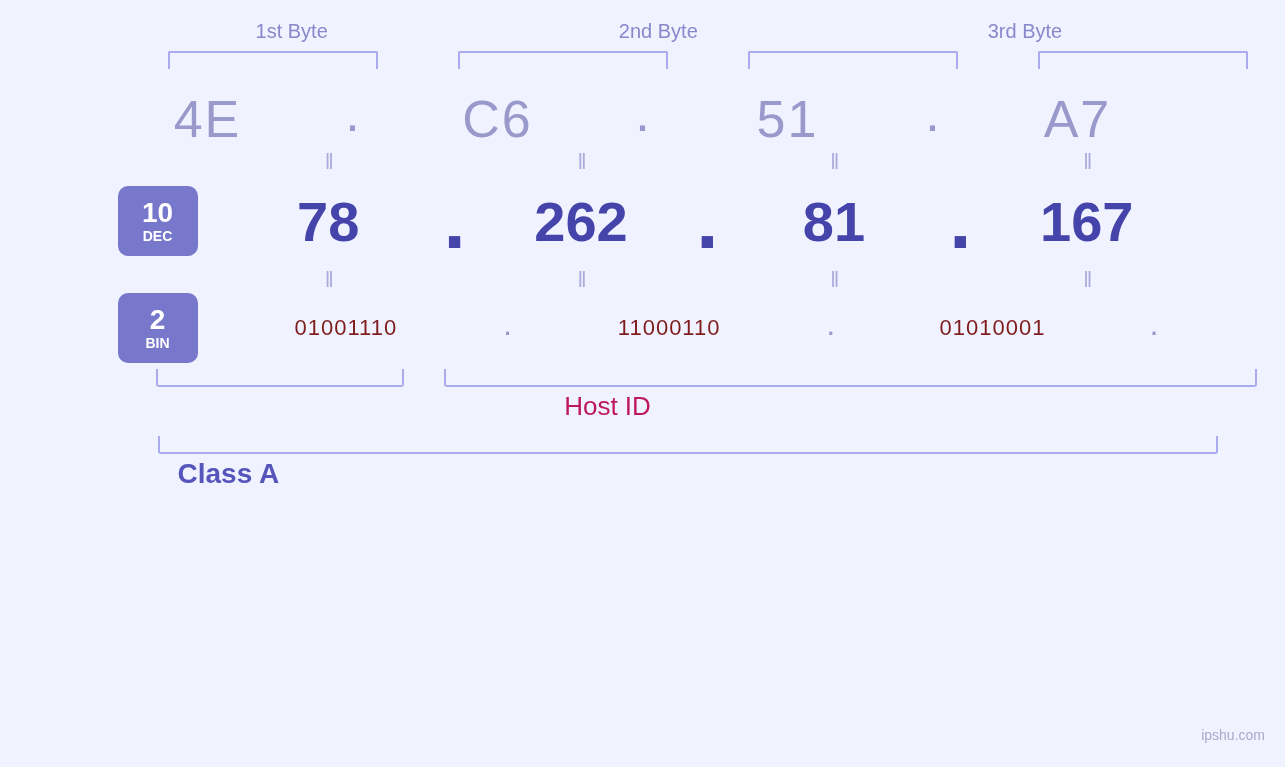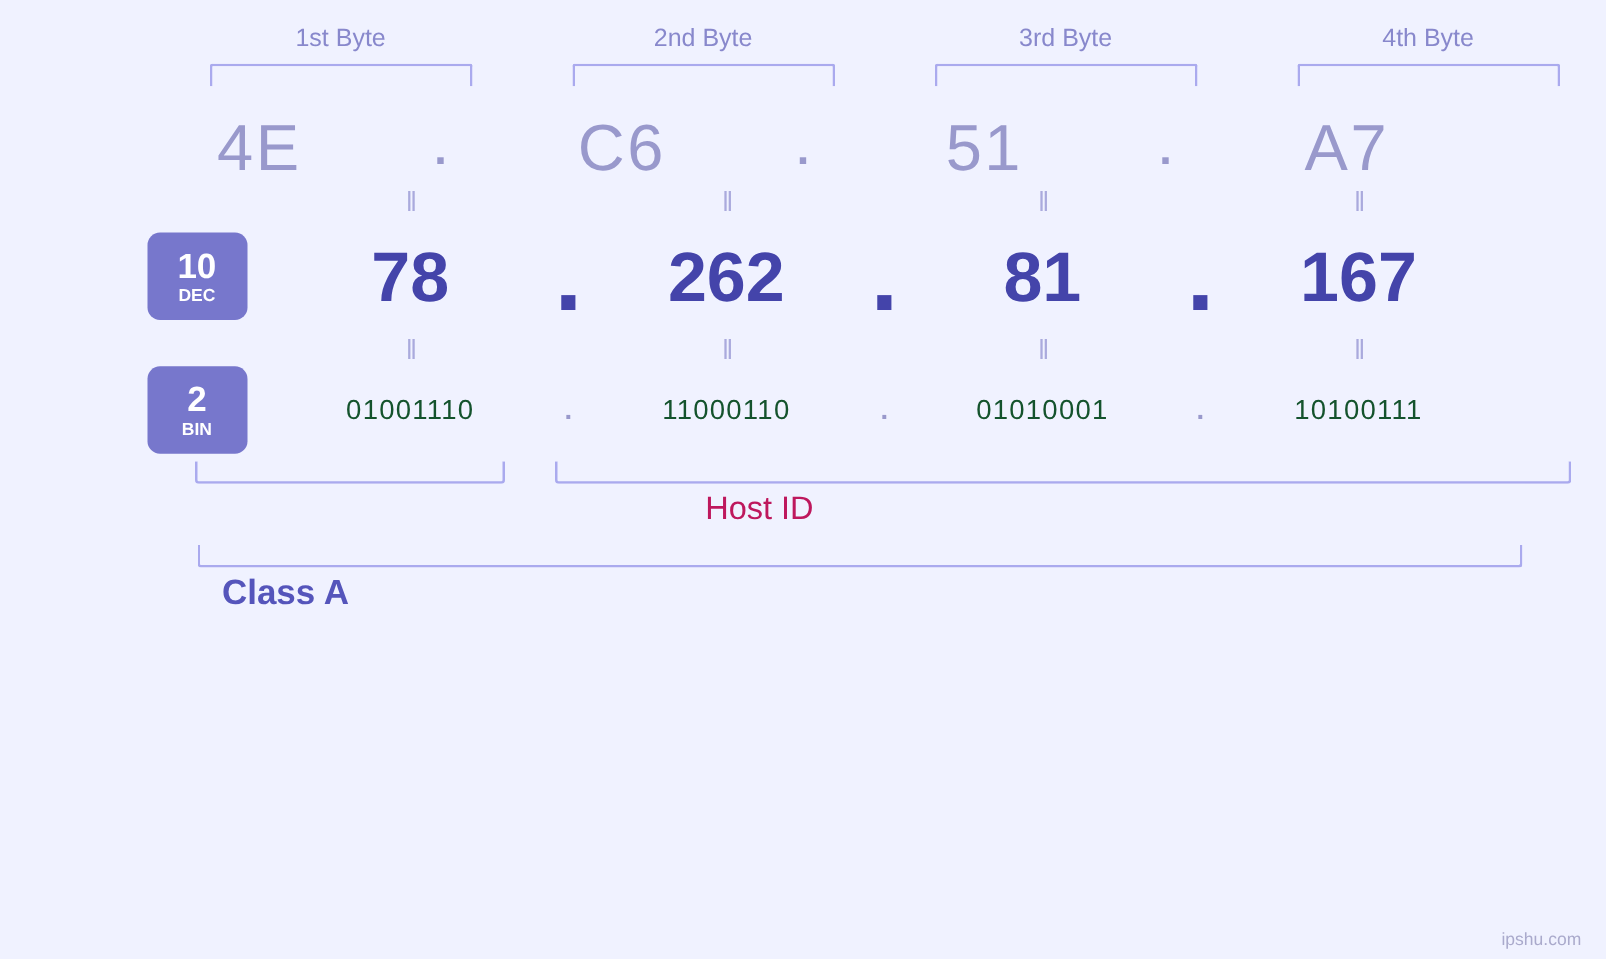--- a/index.html
+++ b/index.html
@@ -114,38 +114,38 @@
     }
 
     .dec-dot {
       font-size: 80px;
       color: #4444aa;
       font-weight: 700;
     }
 
     .bin-val {
       font-size: 22px;
-      color: #14532d;
+      color: #7f1d1d;
       letter-spacing: 1px;
     }
 
     .equals-cell {
       width: 210px;
       display: flex;
       align-items: center;
       justify-content: center;
       color: #aaaadd;
       font-size: 22px;
       letter-spacing: -2px;
     }
 
     
     .watermark {
       position: absolute;
-      bottom: 8px;
+      bottom: 24px;
       right: 20px;
       color: #aaaacc;
       font-size: 14px;
     }
 
     
     .rows-wrapper {
       display: flex;
       flex-direction: column;
       width: 1100px;
@@ -176,21 +176,20 @@
 
 <div class="container">
 
   <div class="byte-headers">
     <div class="byte-header">1st Byte</div>
     <div style="width:40px"></div>
     <div class="byte-header">2nd Byte</div>
     <div style="width:40px"></div>
     <div class="byte-header">3rd Byte</div>
     <div style="width:40px"></div>
-    <div class="byte-header">4th Byte</div>
   </div>
 
   <div class="brackets-row">
     <div class="bracket"></div>
     <div style="width:40px"></div>
     <div class="bracket"></div>
     <div style="width:40px"></div>
     <div class="bracket"></div>
     <div style="width:40px"></div>
     <div class="bracket"></div>
@@ -299,23 +298,20 @@
         </div>
         <div class="dot-cell" style="font-size:22px; color:#9999cc;">.</div>
         <div class="cell">
           <span class="bin-val">11000110</span>
         </div>
         <div class="dot-cell" style="font-size:22px; color:#9999cc;">.</div>
         <div class="cell">
           <span class="bin-val">01010001</span>
         </div>
         <div class="dot-cell" style="font-size:22px; color:#9999cc;">.</div>
-        <div class="cell">
-          <span class="bin-val">10100111</span>
-        </div>
       </div>
     </div>
 
   </div>
 
   <div style="display:flex; width:1230px; margin-top:6px;">
     <div style="width:130px;"></div>
 
     <div style="width:250px; height:18px; border:2px solid #aaaaee; border-top:none; border-radius:0 0 3px 3px;"></div>
 

